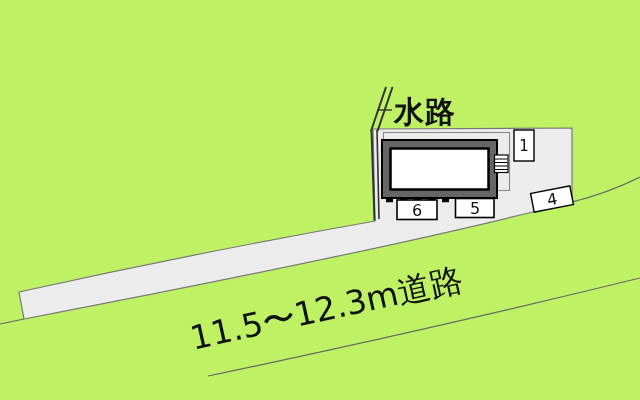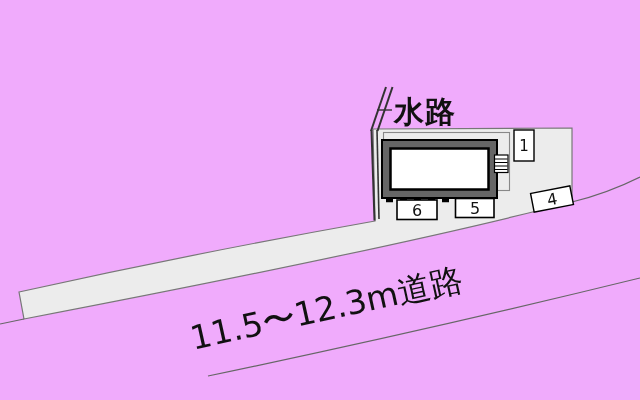--- a/index.html
+++ b/index.html
@@ -1,19 +1,19 @@
 <!DOCTYPE html>
 <html><head>
 <meta charset="utf-8">
 <style>
   html,body{margin:0;padding:0;background:#fff;}
   .canvas{
     position:relative;
     width:640px;height:400px;
-    background:#f0abfc;
+    background:#bef264;
     overflow:hidden;
     font-family:"DejaVu Sans","Liberation Sans",sans-serif;
   }
   svg{display:block;}
   text{fill:#111111;}
   .jp-label{font-weight:600;}
 </style>
 </head>
 <body>
 

